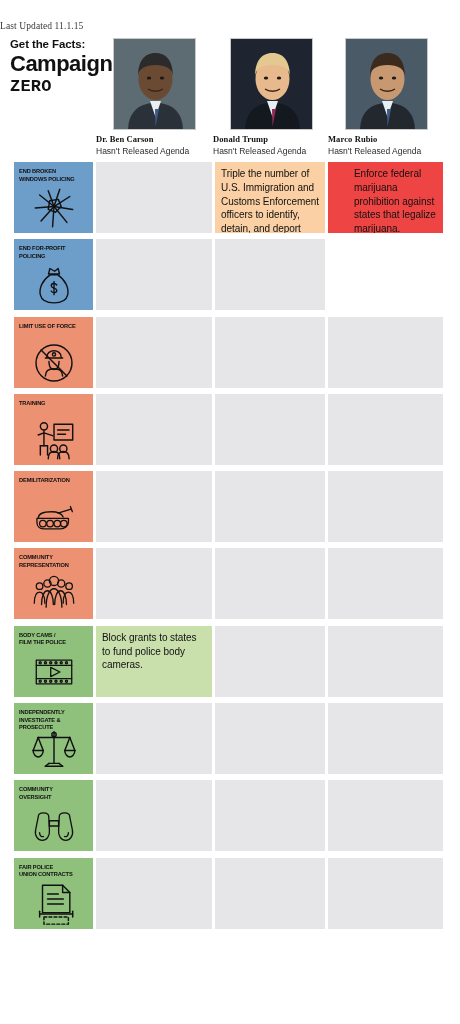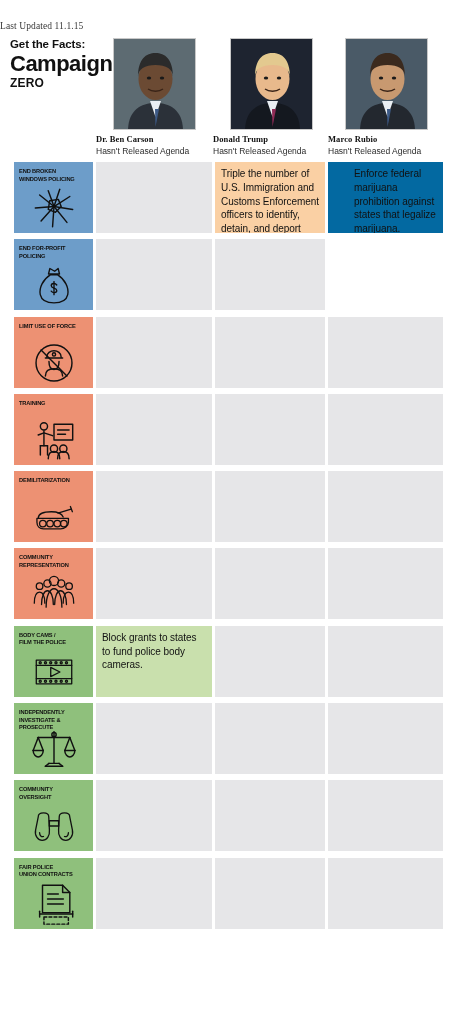--- a/index.html
+++ b/index.html
@@ -43,23 +43,24 @@
   }
   #brand .b-line2 {
     display: block;
     font-size: 22px;
     font-weight: bold;
     letter-spacing: -.5px;
     margin-top: 1px;
   }
   #brand .b-line3 {
     display: block;
-    font-size: 12px;
+    font-size: 17px;
     font-weight: bold;
     letter-spacing: .2px;
+    font-family: Liberation Mono, monospace;
   }
 
   
   #legend {
     position: absolute;
     left: 18px; top: 104px;
     width: 86px;
   }
   .legend-row {
     display: flex;
@@ -264,21 +265,21 @@
     </g>
             </svg>
           </div>
         </div>
         <div class="cell data-cell col-c" style="background: rgb(230, 230, 232);">
           <div class="data-text"></div>
         </div>
         <div class="cell data-cell col-t" style="background: rgb(250, 208, 164);">
           <div class="data-text">Triple the number of U.S. Immigration and Customs Enforcement officers to identify, detain, and deport undocumented immigrants.</div>
         </div>
-        <div class="cell data-cell col-r" style="background: #0369a1; padding-left: 26px;">
+        <div class="cell data-cell col-r" style="background: #ef4444; padding-left: 26px;">
           <div class="data-text">Enforce federal marijuana prohibition against states that legalize marijuana.</div>
         </div>
       </div>
       <div class="grid-row">
         <div class="cell label-cell" style="background: rgb(109, 157, 201);">
           <div class="label-text">END FOR-PROFIT
 POLICING</div>
           <div class="label-icon">
             <svg viewBox="0 0 64 64" width="44" height="46">
     <g fill="none" stroke="#111" stroke-width="2" stroke-linecap="round" stroke-linejoin="round">

